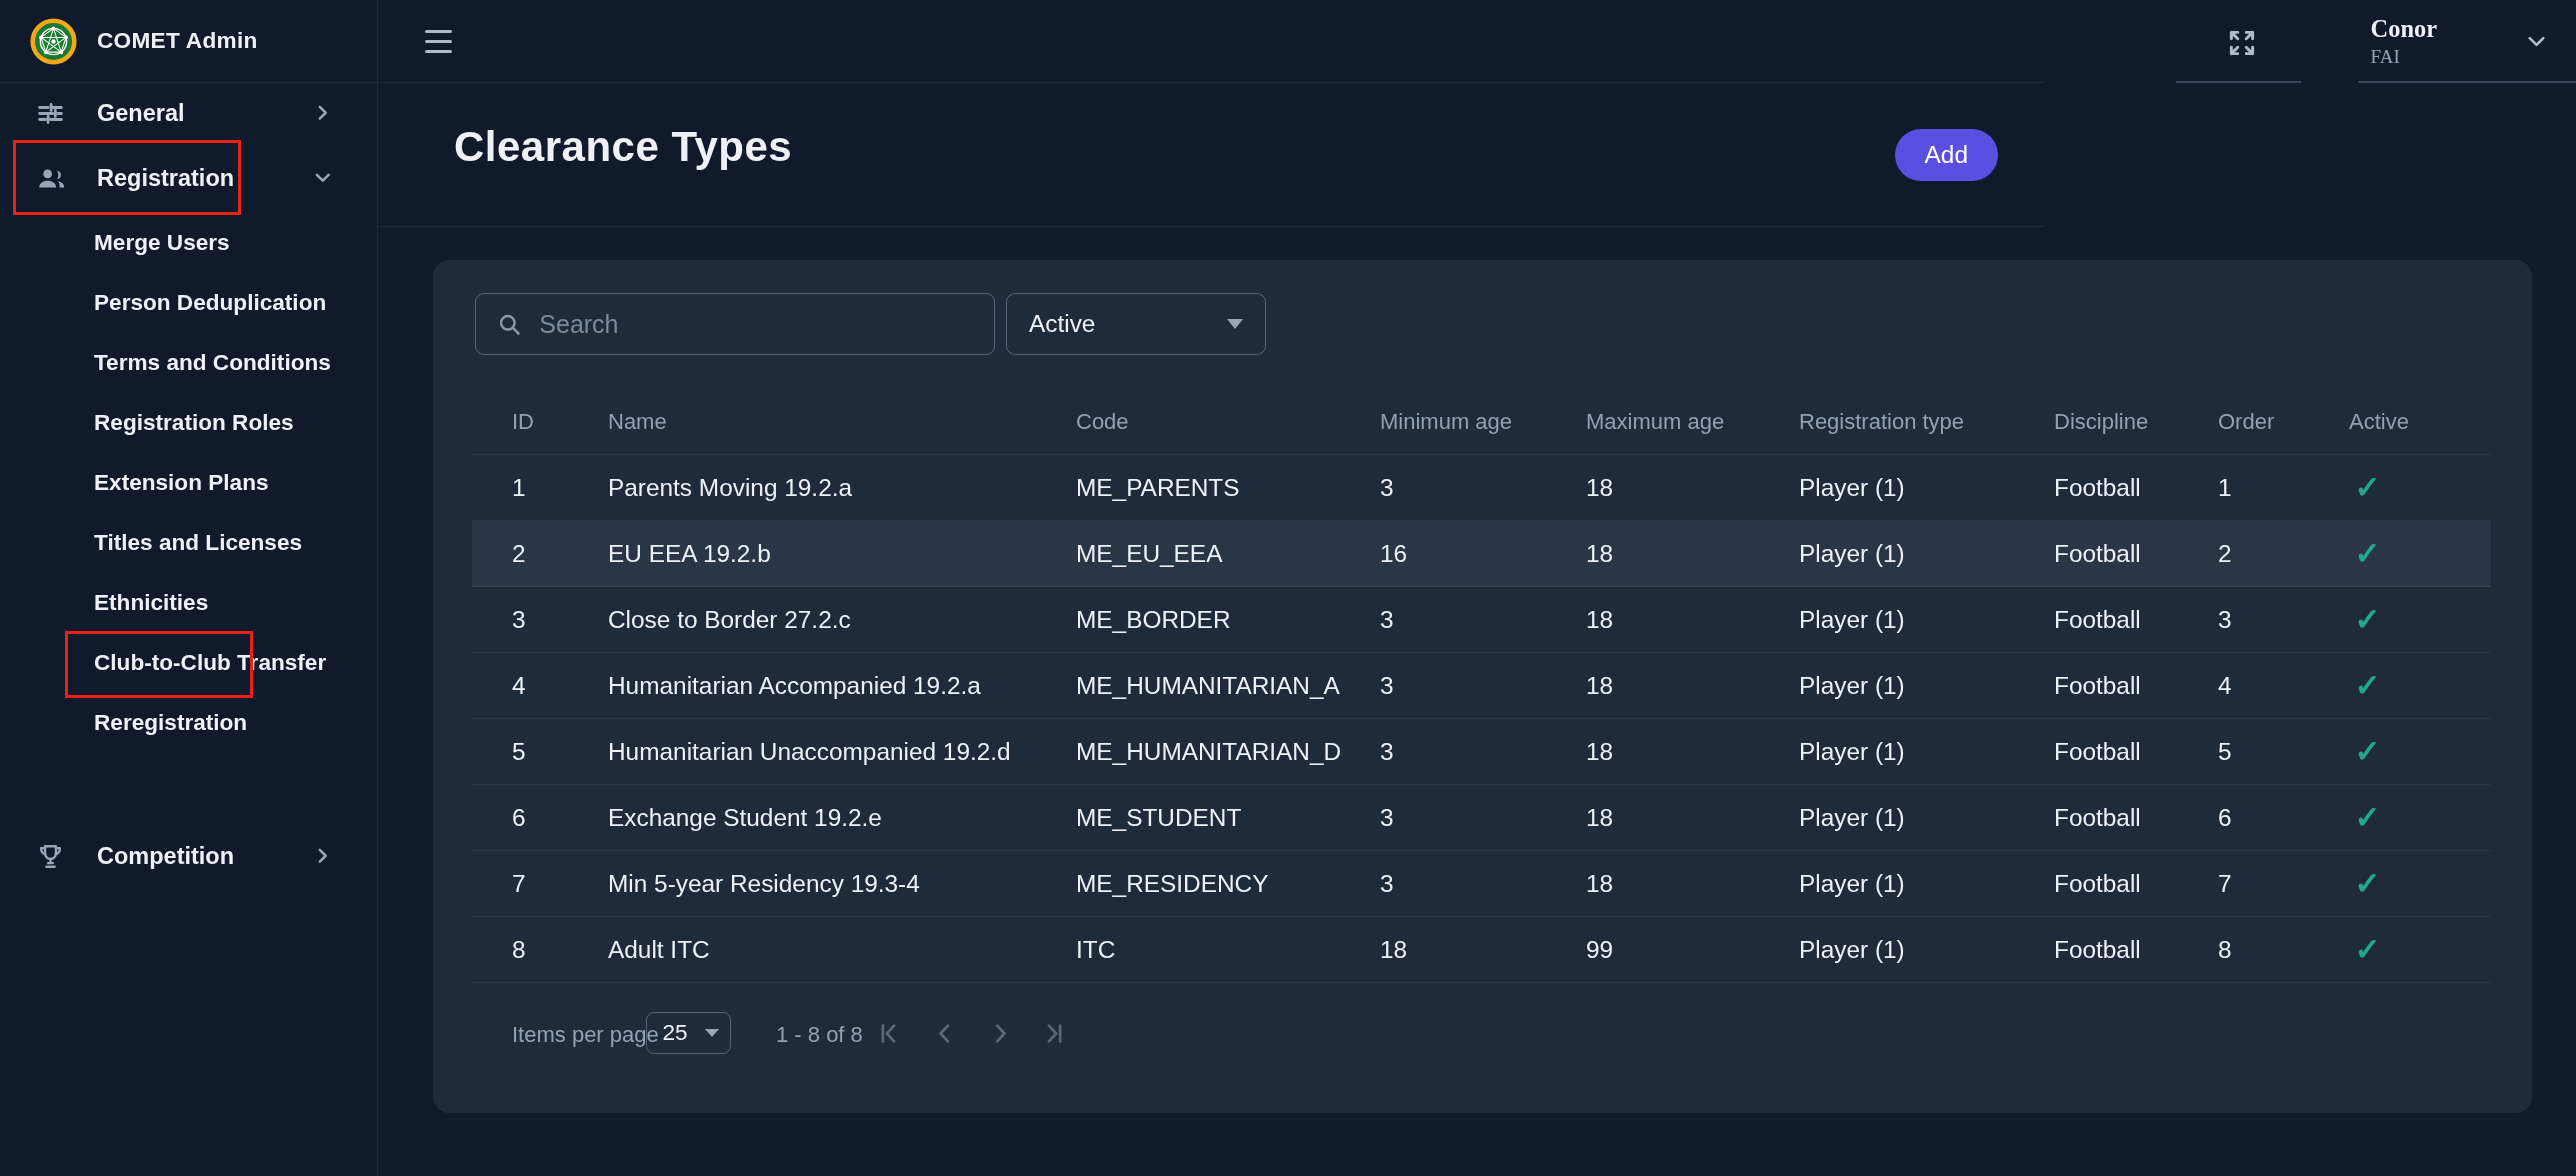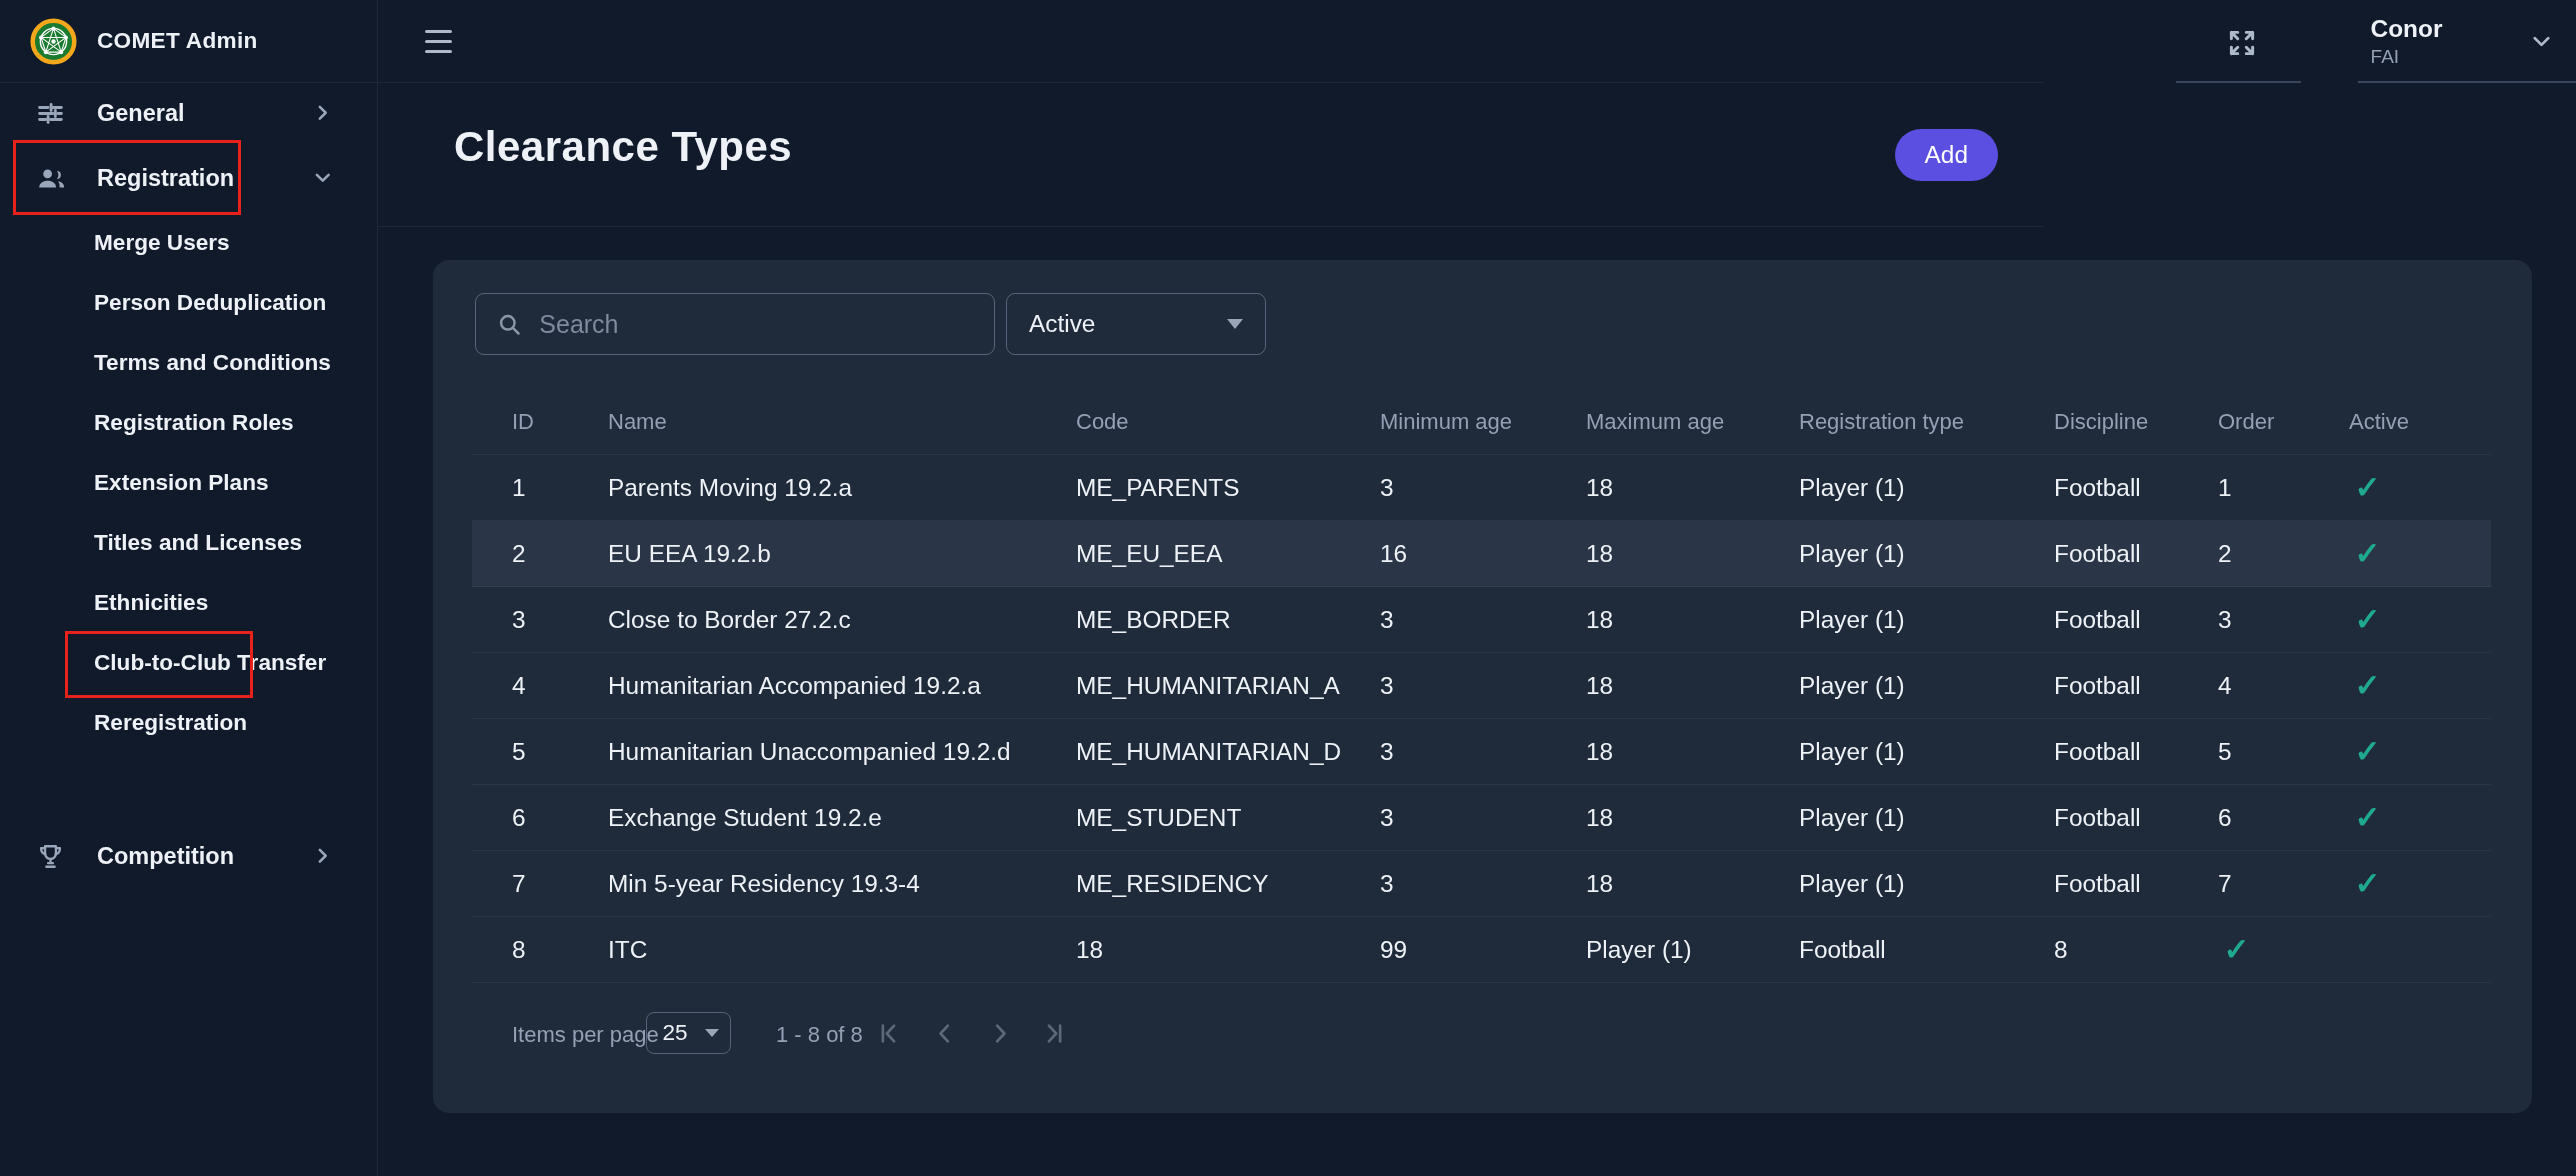--- a/index.html
+++ b/index.html
@@ -35,21 +35,21 @@
   .anno-registration{left:12.6px;top:140px;width:228px;height:75px;}
   .anno-clearance{left:65px;top:631px;width:188px;height:67px;}
 
   
   .main{position:relative;flex:1;height:100%;}
   .topbar{position:relative;height:83px;border-bottom:0.9px solid var(--line-soft);}
   .hamburger{position:absolute;left:47px;top:25px;width:34px;height:33px;display:flex;flex-direction:column;justify-content:center;gap:6.3px;cursor:pointer;}
   .hamburger span{display:block;width:27px;height:3.6px;border-radius:1.8px;background:#aeb9c9;}
   .fullscreen-btn{position:absolute;left:1843px;top:22px;width:42px;height:42px;color:#aeb9c9;cursor:pointer;display:flex;align-items:center;justify-content:center;}
   .user-box{position:absolute;left:1970px;top:0;height:83px;display:flex;align-items:center;cursor:pointer;}
-  .user-text{margin-left:22.6px;}
+  .user-text{margin-left:22.6px;font-family:Liberation Serif, serif;}
   .user-name{font-size:24.4px;font-weight:bold;color:var(--text);}
   .user-org{font-size:19px;color:var(--muted);margin-top:2.7px;}
   .user-chev{margin-left:86px;color:#aeb9c9;display:flex;align-items:center;}
   .topbar .seg{position:absolute;bottom:-0.9px;height:1.8px;background:#39455a;}
   .seg-a{left:1798px;width:125px;}
   .seg-b{left:1980px;width:219px;}
 
   .page-head{position:relative;height:144px;border-bottom:0.9px solid var(--line-soft);}
   .page-title{position:absolute;left:76px;top:40px;font-size:42px;font-weight:800;letter-spacing:0.5px;}
   .add-btn{position:absolute;right:46px;top:46px;height:52px;padding:16px 30px;border:none;border-radius:26px;background:var(--accent);color:#fff;font-size:24.4px;font-family:inherit;cursor:pointer;display:flex;align-items:center;}
@@ -319,20 +319,21 @@
             <div class="td">3</div>
             <div class="td">18</div>
             <div class="td">Player (1)</div>
             <div class="td">Football</div>
             <div class="td">7</div>
             <div class="td"><span class="check">✓</span></div>
           </div>
 
           <div class="trow">
             <div class="td">8</div>
+            <div class="td">Adult ITC</div>
             <div class="td">ITC</div>
             <div class="td">18</div>
             <div class="td">99</div>
             <div class="td">Player (1)</div>
             <div class="td">Football</div>
             <div class="td">8</div>
             <div class="td"><span class="check">✓</span></div>
           </div>
         </div>
 

